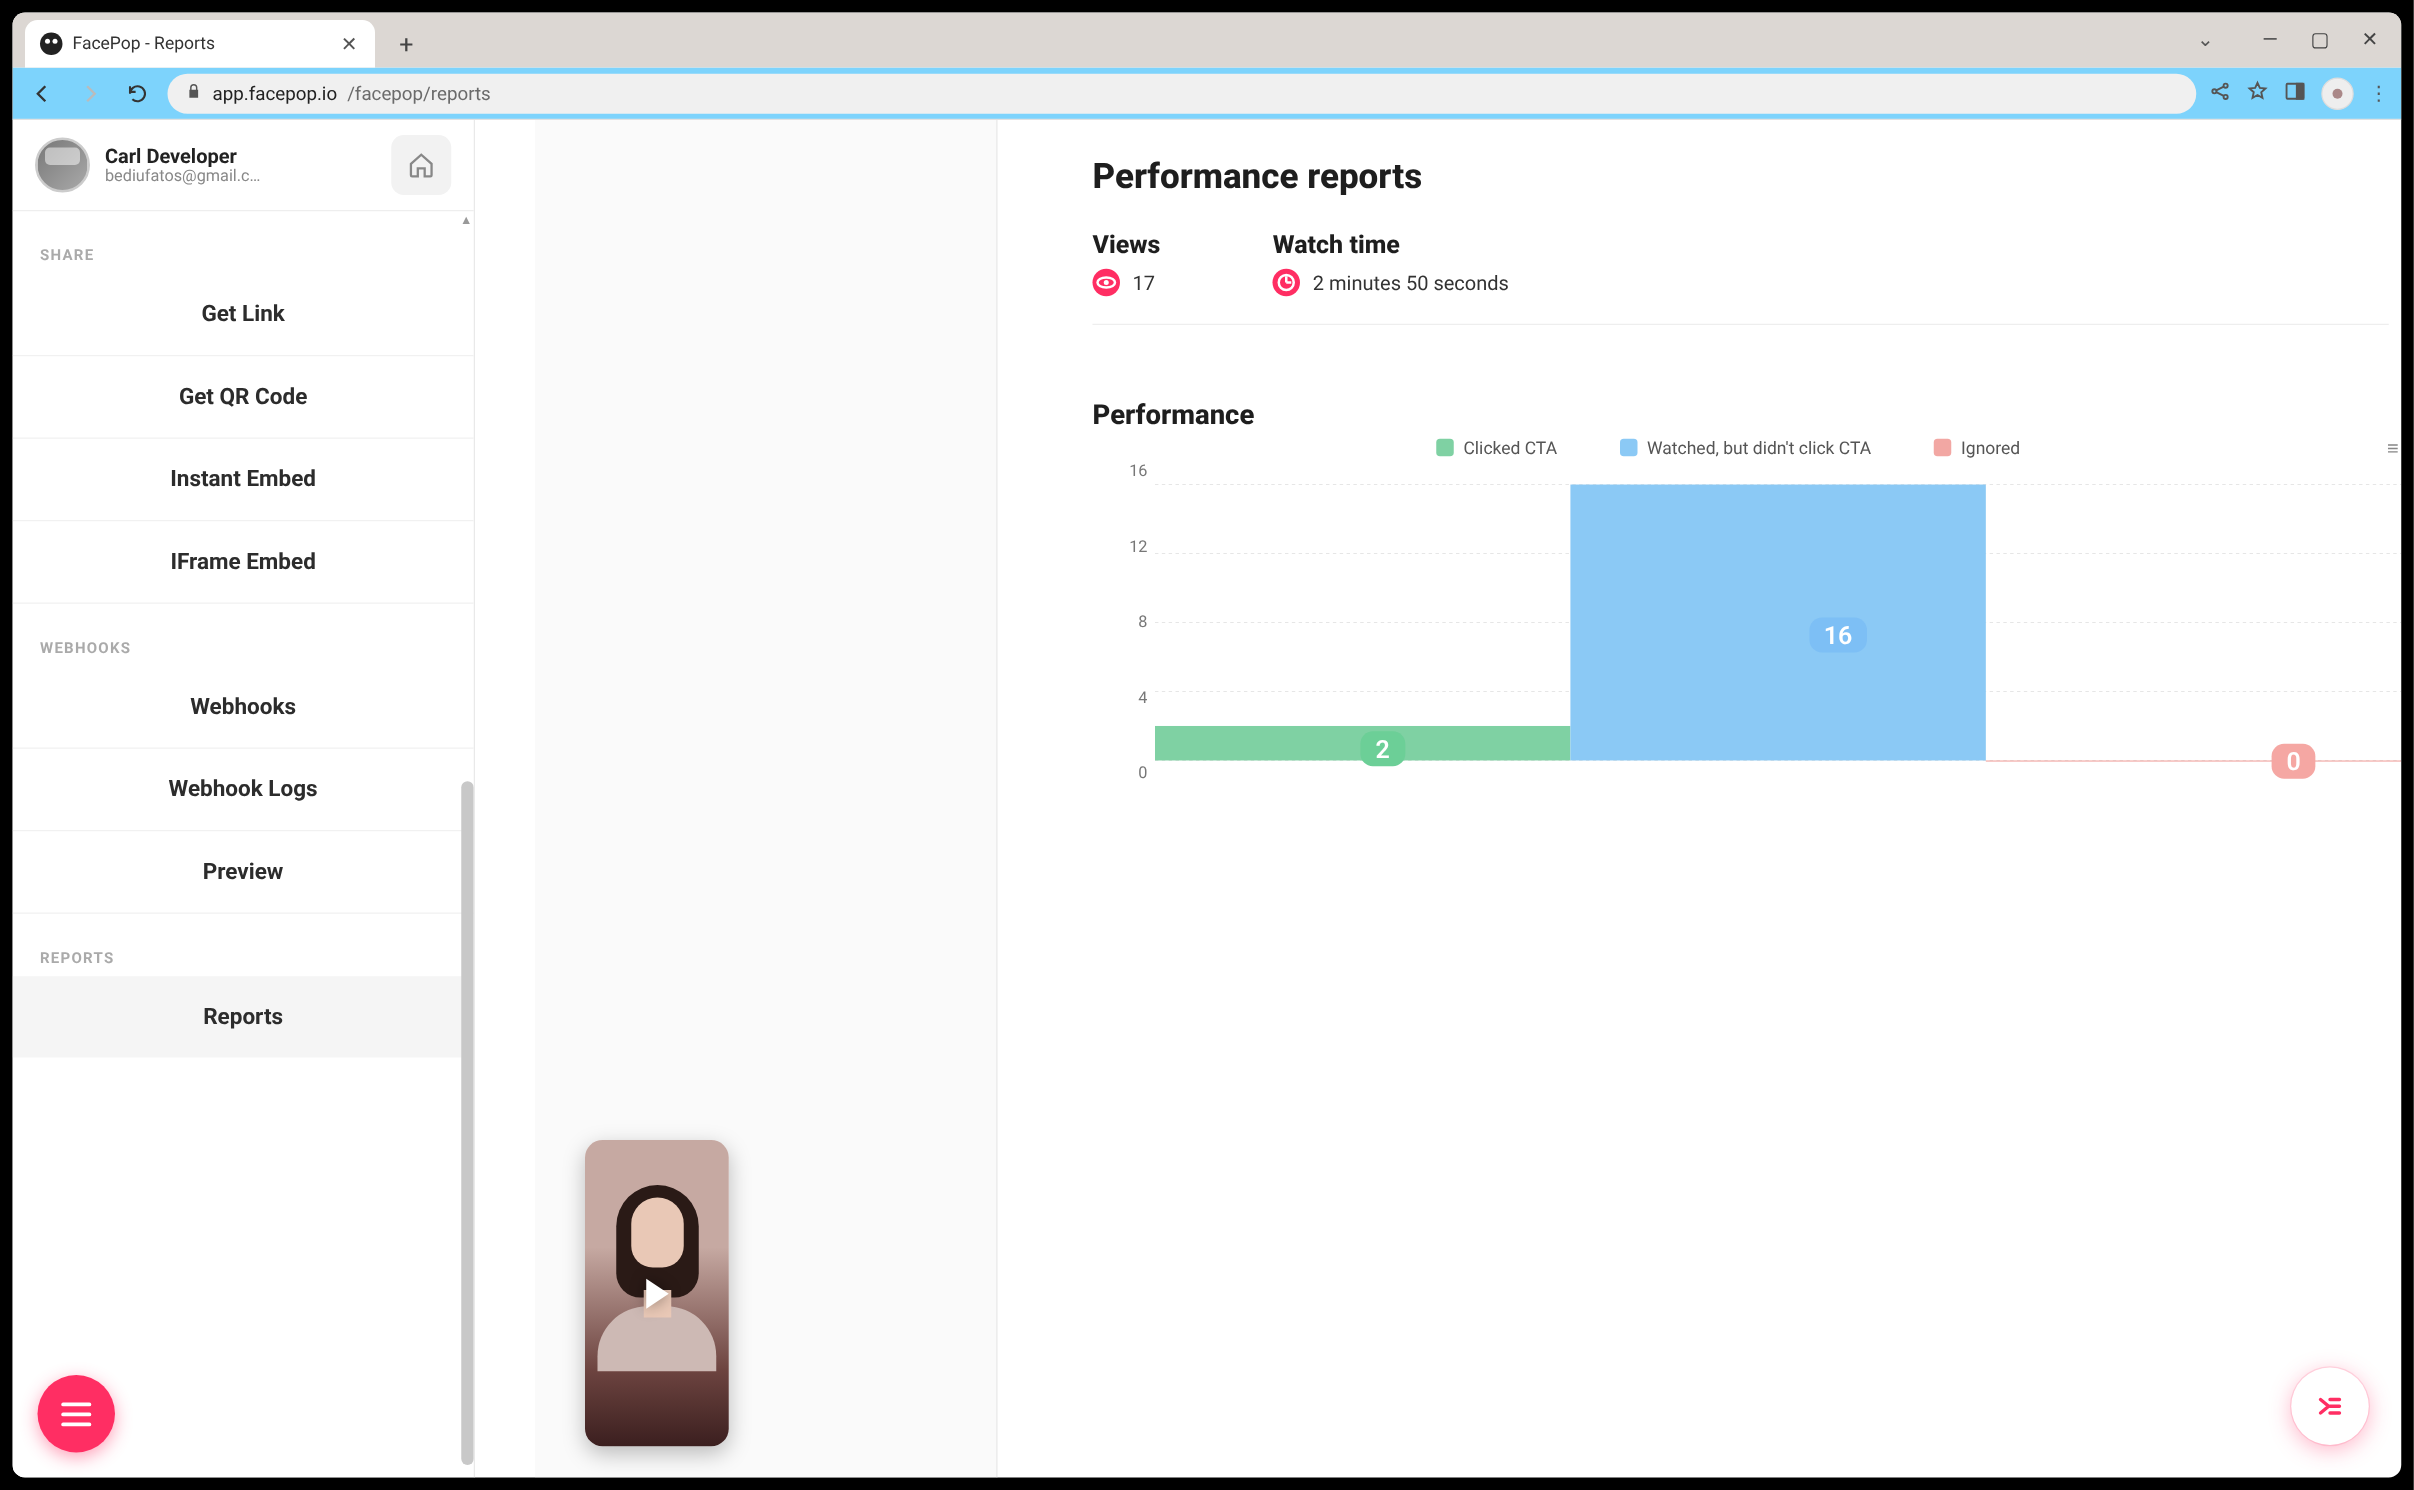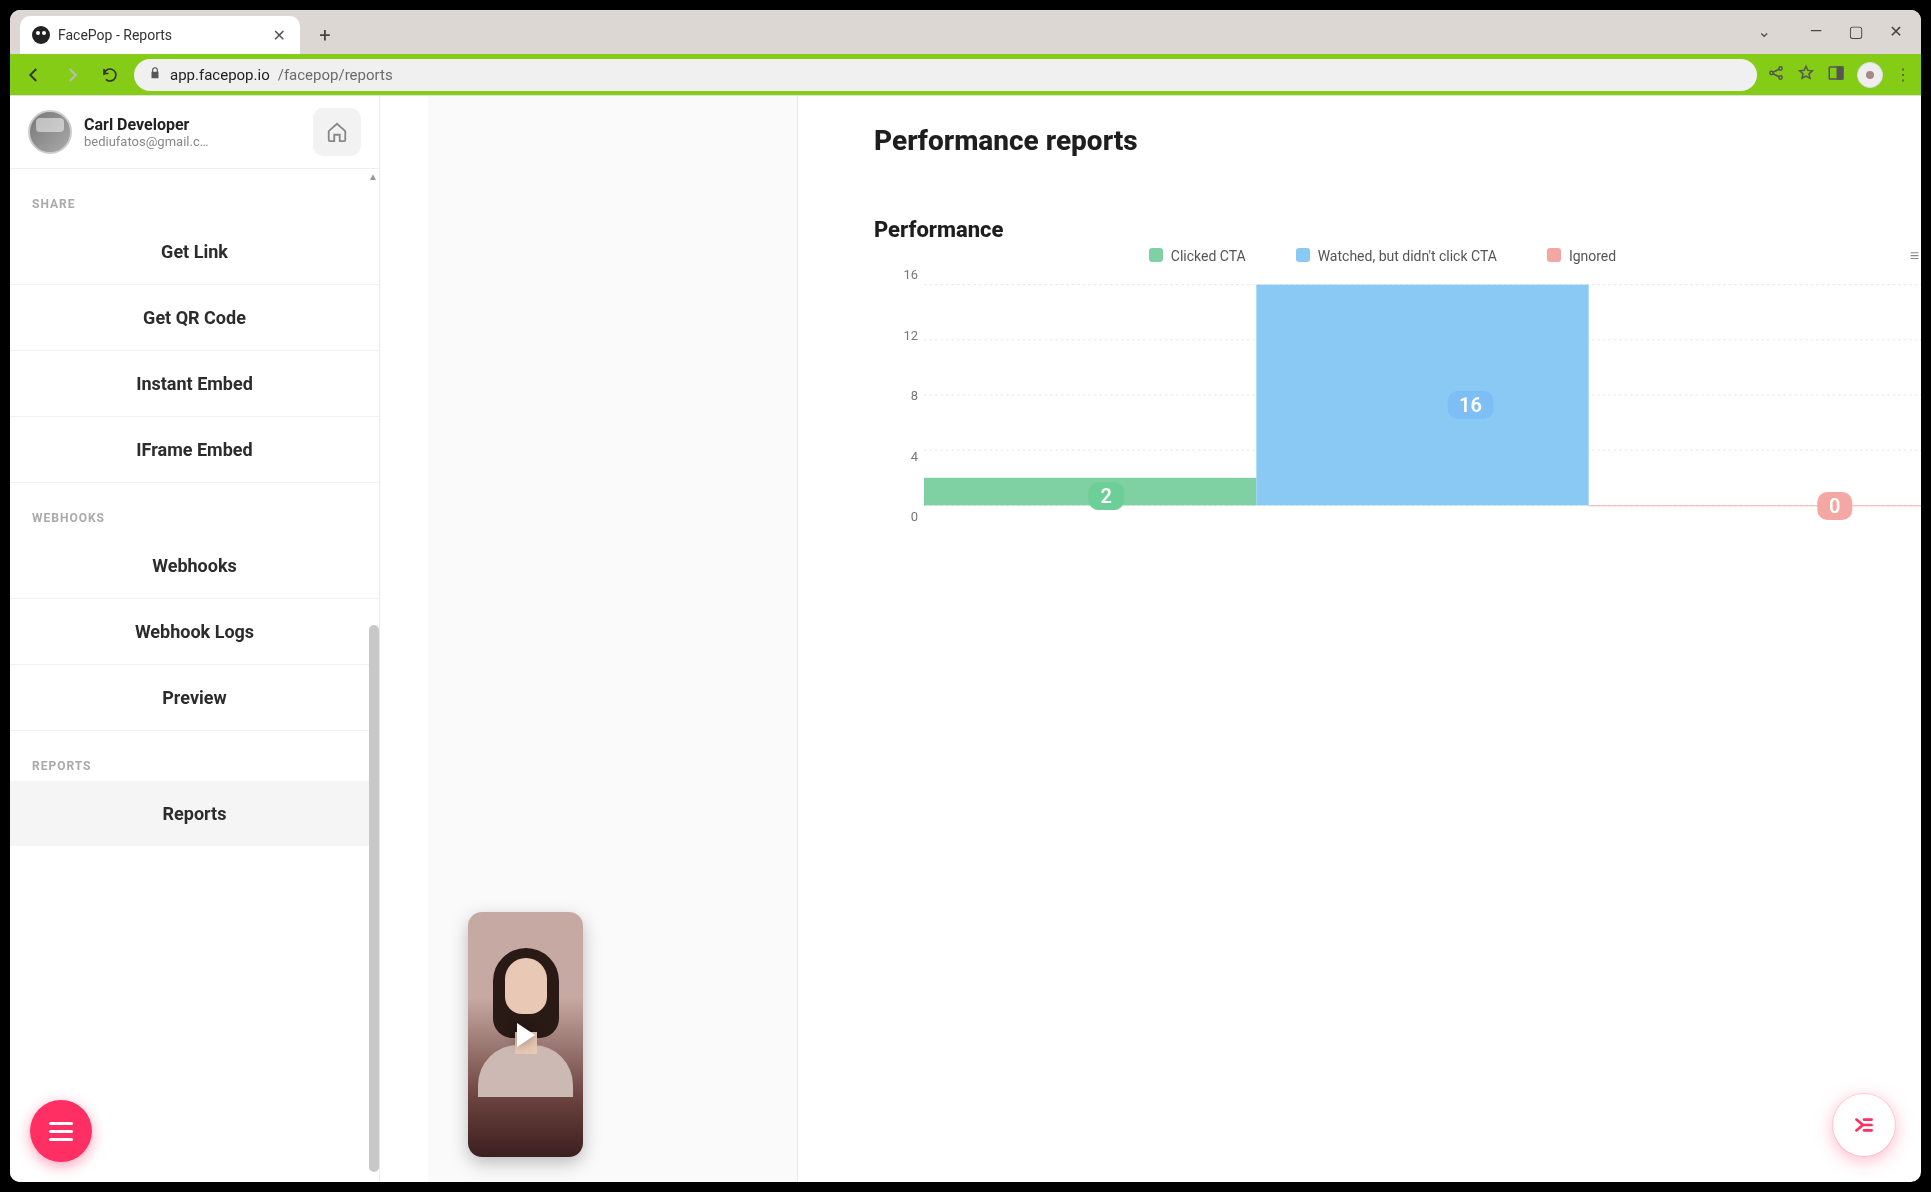--- a/index.html
+++ b/index.html
@@ -72,21 +72,21 @@
   .win-controls div {
     width: 38px; height: 30px; display: flex; align-items: center; justify-content: center;
     color: #444;
   }
   .chevd {
     position: absolute; right: 150px; top: 12px; color: #555;
   }
   
   .toolbar {
     height: 42px;
-    background: #84cc16;
+    background: #7dd3fc;
     border-bottom: 1px solid #e1e1e1;
     display: flex; align-items: center;
     padding: 0 10px;
     gap: 10px;
   }
   .nav-btn {
     width: 28px; height: 28px; display: flex; align-items: center; justify-content: center;
     color: #333; border-radius: 50%;
   }
   .nav-btn.disabled { color: #bbb; }
@@ -446,20 +446,40 @@
           <div class="hair"></div>
           <div class="skin"></div>
           <div class="neck"></div>
         </div>
         <div class="play"></div>
       </div>
     </div>
 
     <div class="main">
       <div class="h1">Performance reports</div>
+      <div class="stats">
+        <div class="stat">
+          <div class="label">Views</div>
+          <div class="val">
+            <span class="pill-icon">
+                <span class="eye"></span>
+              </span>
+            <span>17</span>
+          </div>
+        </div>
+        <div class="stat">
+          <div class="label">Watch time</div>
+          <div class="val">
+            <span class="pill-icon">
+                <span class="clock"></span>
+              </span>
+            <span>2 minutes 50 seconds</span>
+          </div>
+        </div>
+      </div>
 
       <div class="perf-title">Performance</div>
 
       <div class="legend">
         <div class="item">
             <span class="sw" style="background:#7fd1a3"></span>
             <span>Clicked CTA</span>
           </div>
         <div class="item">
             <span class="sw" style="background:#8bc9f5"></span>

